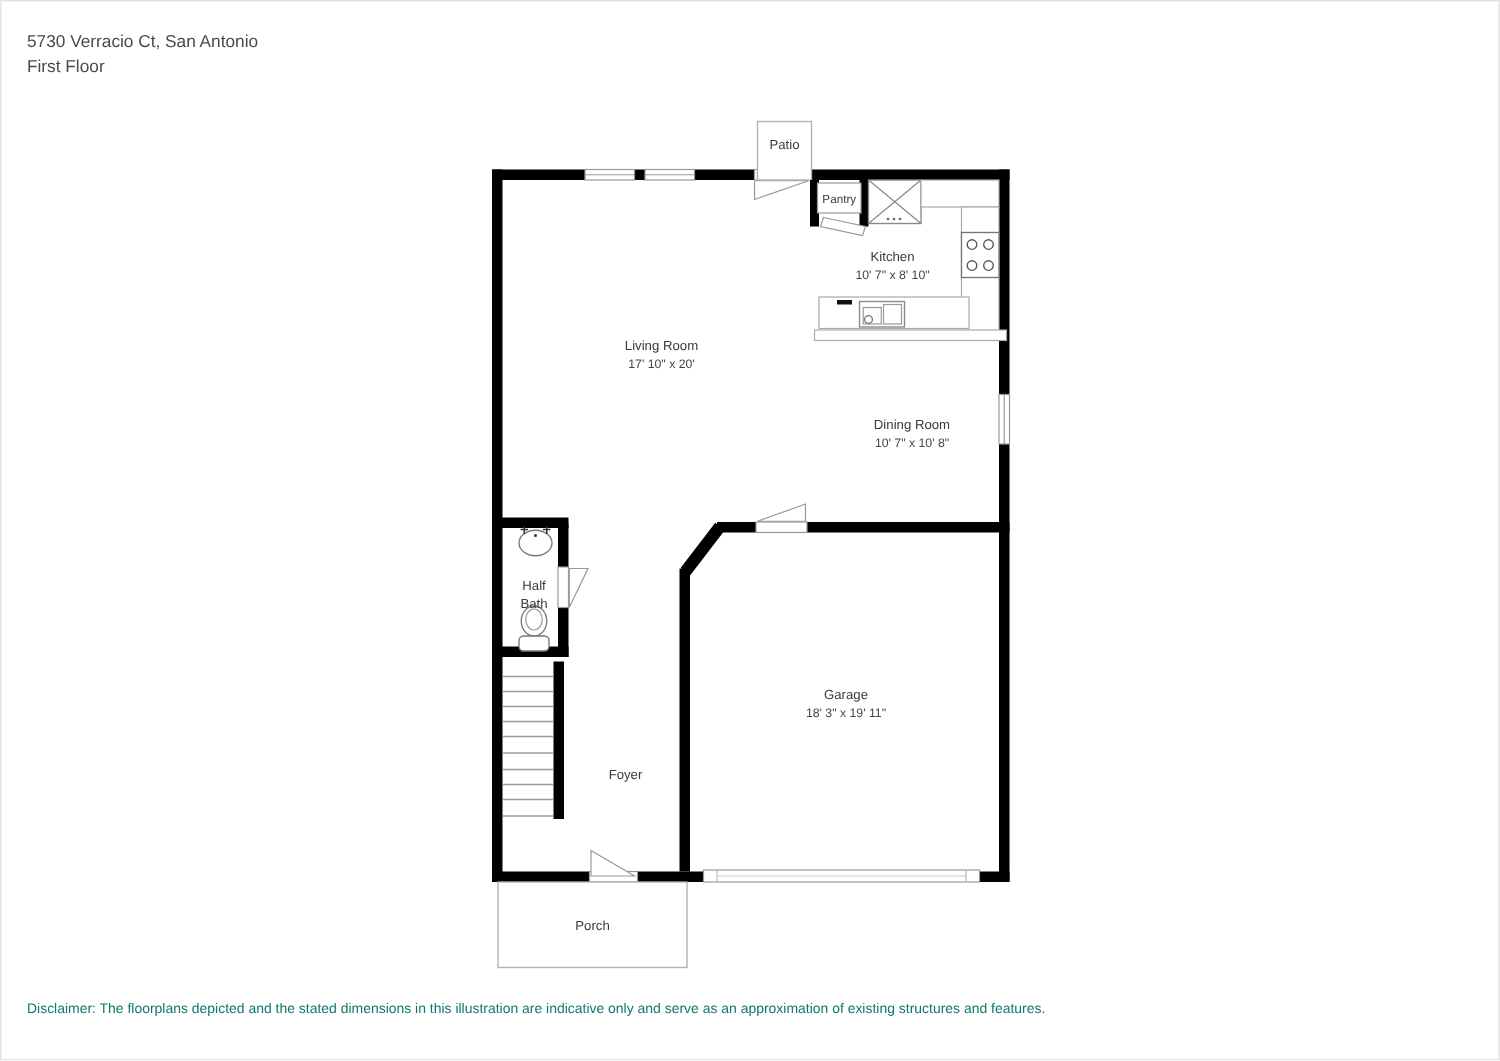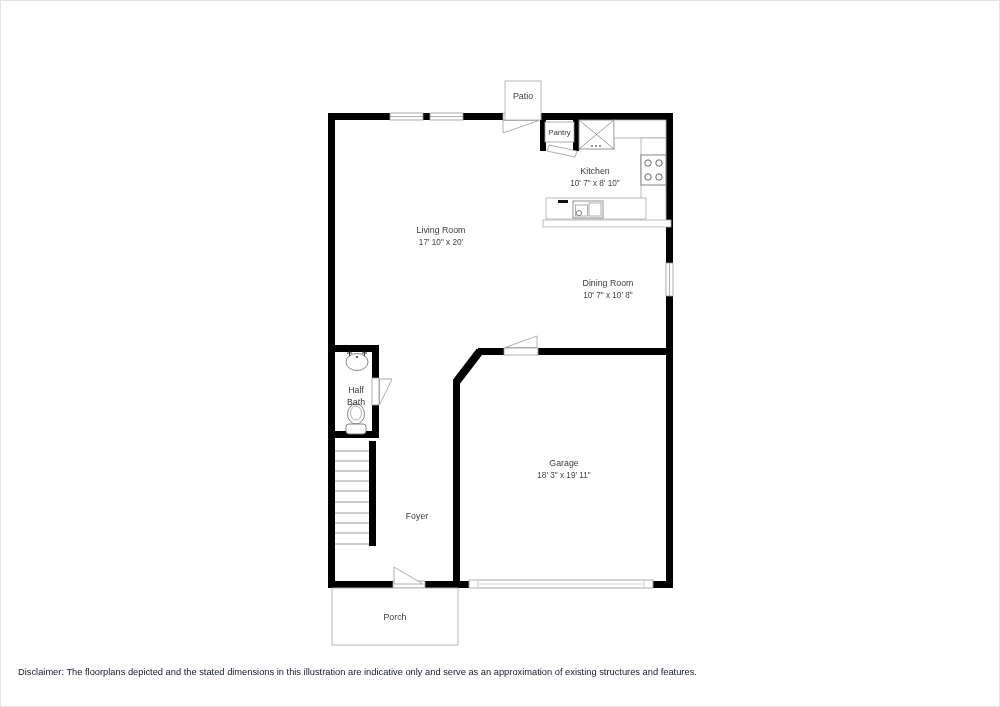--- a/index.html
+++ b/index.html
@@ -9,32 +9,36 @@
     background:#ffffff;
     box-sizing:border-box;
     border:1px solid #e3e3e3;
     font-family:"Liberation Sans", sans-serif;
     overflow:hidden;
   }
   .title{position:absolute;left:17px;top:19px;color:#4a4a4a;}
   .title .addr{font-size:11.5px;line-height:17px;}
   .title .floor{font-size:11.5px;line-height:17px;}
   .plan{position:absolute;left:0;top:0;}
-  .disclaimer{position:absolute;left:17px;top:662px;color:#0f172a;}
+  .disclaimer{position:absolute;left:17px;top:662px;color:#0f766e;}
   .disclaimer div{font-size:9.3px;line-height:18px;white-space:nowrap;}
   text{font-family:"Liberation Sans", sans-serif;fill:#3a3a3a;}
   .roomname{font-size:8.8px;}
   .roomdims{font-size:8.2px;fill:#454545;}
   .smalllabel{font-size:7.8px;}
 </style>
 </head>
 <body>
 
 <div class="canvas">
 
+  <div class="title">
+    <div class="addr">5730 Verracio Ct, San Antonio</div>
+    <div class="floor">First Floor</div>
+  </div>
 
   <svg class="plan" width="1000" height="707" viewBox="0 0 1000 707">
 
     <g>
       <rect x="327" y="112" width="62" height="7" fill="#000"></rect>
       <rect x="422" y="112" width="7" height="7" fill="#000"></rect>
       <rect x="462" y="112" width="40" height="7" fill="#000"></rect>
       <rect x="537" y="112" width="135" height="7" fill="#000"></rect>
       <rect x="327" y="112" width="7" height="475" fill="#000"></rect>
       <rect x="665" y="112" width="7" height="150" fill="#000"></rect>

